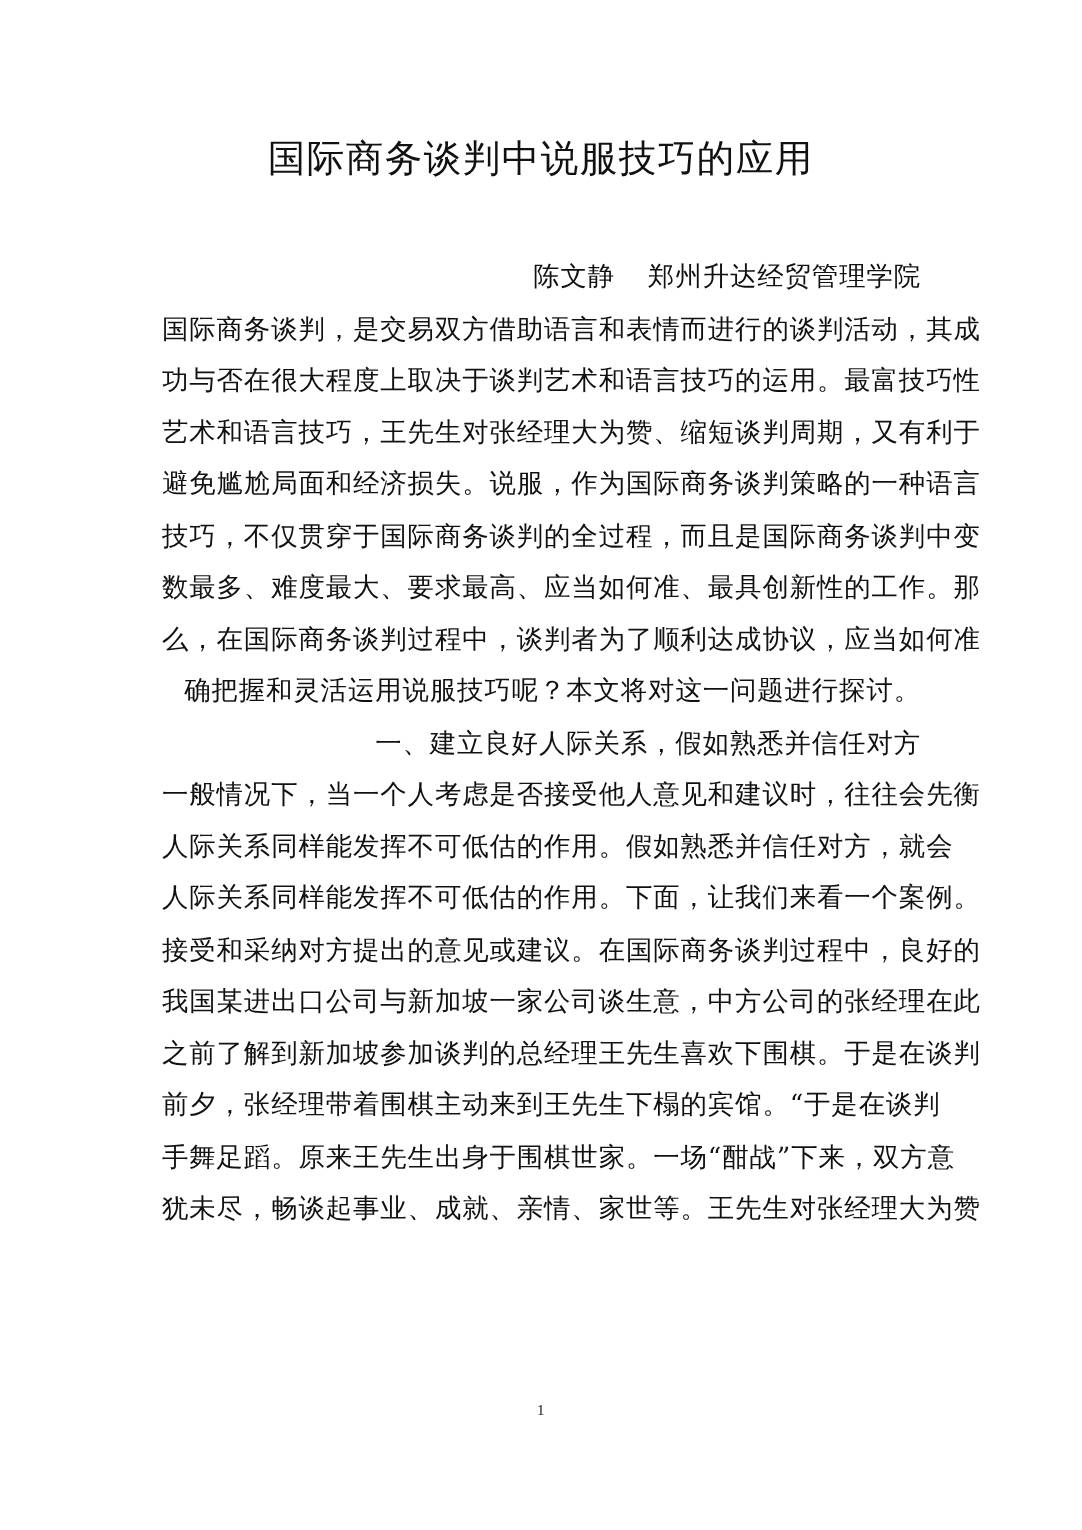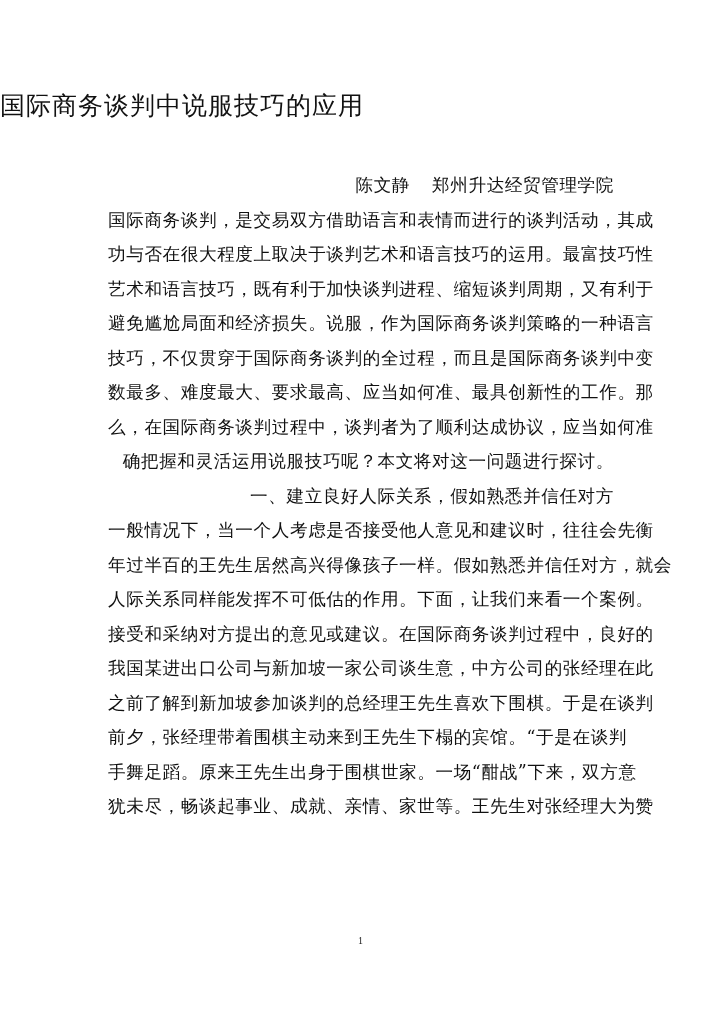--- a/index.html
+++ b/index.html
@@ -1,19 +1,19 @@
 <!DOCTYPE html>
 <html><head>
 <meta charset="utf-8">
 <style>
   html, body { margin: 0; padding: 0; background: #ffffff; }
   body { width: 721px; height: 1020px; position: relative; overflow: hidden;
          font-family: "DejaVu Serif", "Liberation Serif", serif; color: #111111; }
   .page { position: absolute; left: 0; top: 0; width: 721px; height: 1020px; background: #fff; }
-  .title { position: absolute; left: 0; width: 721px; top: 88px; 
+  .title { position: absolute; left: 0; width: 721px; top: 88px; text-align: center;
            font-size: 25px; line-height: 36px; letter-spacing: 1px; color: #111; }
   .body { position: absolute; left: 108px; top: 168px; width: 506px; text-align: right; }
   .line { height: 34.5px; line-height: 34.5px; font-size: 17.6px; white-space: nowrap;
           overflow: visible; letter-spacing: 0.6px; }
   .author-line .name { display: inline-block; }
   .author-line .gap { display: inline-block; width: 22px; }
   .heading .num { display: inline-block; width: 46px; }
   .page-number { position: absolute; left: 0; width: 721px; top: 935px; text-align: center;
                  font-size: 10px; color: #222; font-family: "Liberation Serif", serif; }
 </style>
@@ -24,35 +24,35 @@
   <div class="title">国际商务谈判中说服技巧的应用</div>
 
   <div class="body">
     <div class="line author-line">
       <span class="name">陈文静</span><span class="gap"></span><span>郑州升达经贸管理学院</span>
     </div>
 
     <div>
       <div class="line">国际商务谈判，是交易双方借助语言和表情而进行的谈判活动，其成</div>
       <div class="line">功与否在很大程度上取决于谈判艺术和语言技巧的运用。最富技巧性</div>
-      <div class="line">艺术和语言技巧，既有利于加快谈判进程、缩短谈判周期，又有利于</div>
+      <div class="line">艺术和语言技巧，王先生对张经理大为赞、缩短谈判周期，又有利于</div>
       <div class="line">避免尴尬局面和经济损失。说服，作为国际商务谈判策略的一种语言</div>
       <div class="line">技巧，不仅贯穿于国际商务谈判的全过程，而且是国际商务谈判中变</div>
       <div class="line">数最多、难度最大、要求最高、应当如何准、最具创新性的工作。那</div>
       <div class="line">么，在国际商务谈判过程中，谈判者为了顺利达成协议，应当如何准</div>
       <div class="line">确把握和灵活运用说服技巧呢？本文将对这一问题进行探讨。</div>
     </div>
 
     <div class="line heading">
       <span class="num">一、</span><span>建立良好人际关系，假如熟悉并信任对方</span>
     </div>
 
     <div>
       <div class="line">一般情况下，当一个人考虑是否接受他人意见和建议时，往往会先衡</div>
-      <div class="line">年过半百的王先生居然高兴得像孩子一样。假如熟悉并信任对方，就会</div>
+      <div class="line">人际关系同样能发挥不可低估的作用。假如熟悉并信任对方，就会</div>
       <div class="line">人际关系同样能发挥不可低估的作用。下面，让我们来看一个案例。</div>
       <div class="line">接受和采纳对方提出的意见或建议。在国际商务谈判过程中，良好的</div>
       <div class="line">我国某进出口公司与新加坡一家公司谈生意，中方公司的张经理在此</div>
       <div class="line">之前了解到新加坡参加谈判的总经理王先生喜欢下围棋。于是在谈判</div>
       <div class="line">前夕，张经理带着围棋主动来到王先生下榻的宾馆。“于是在谈判</div>
       <div class="line">手舞足蹈。原来王先生出身于围棋世家。一场“酣战”下来，双方意</div>
       <div class="line">犹未尽，畅谈起事业、成就、亲情、家世等。王先生对张经理大为赞</div>
     </div>
   </div>
 

